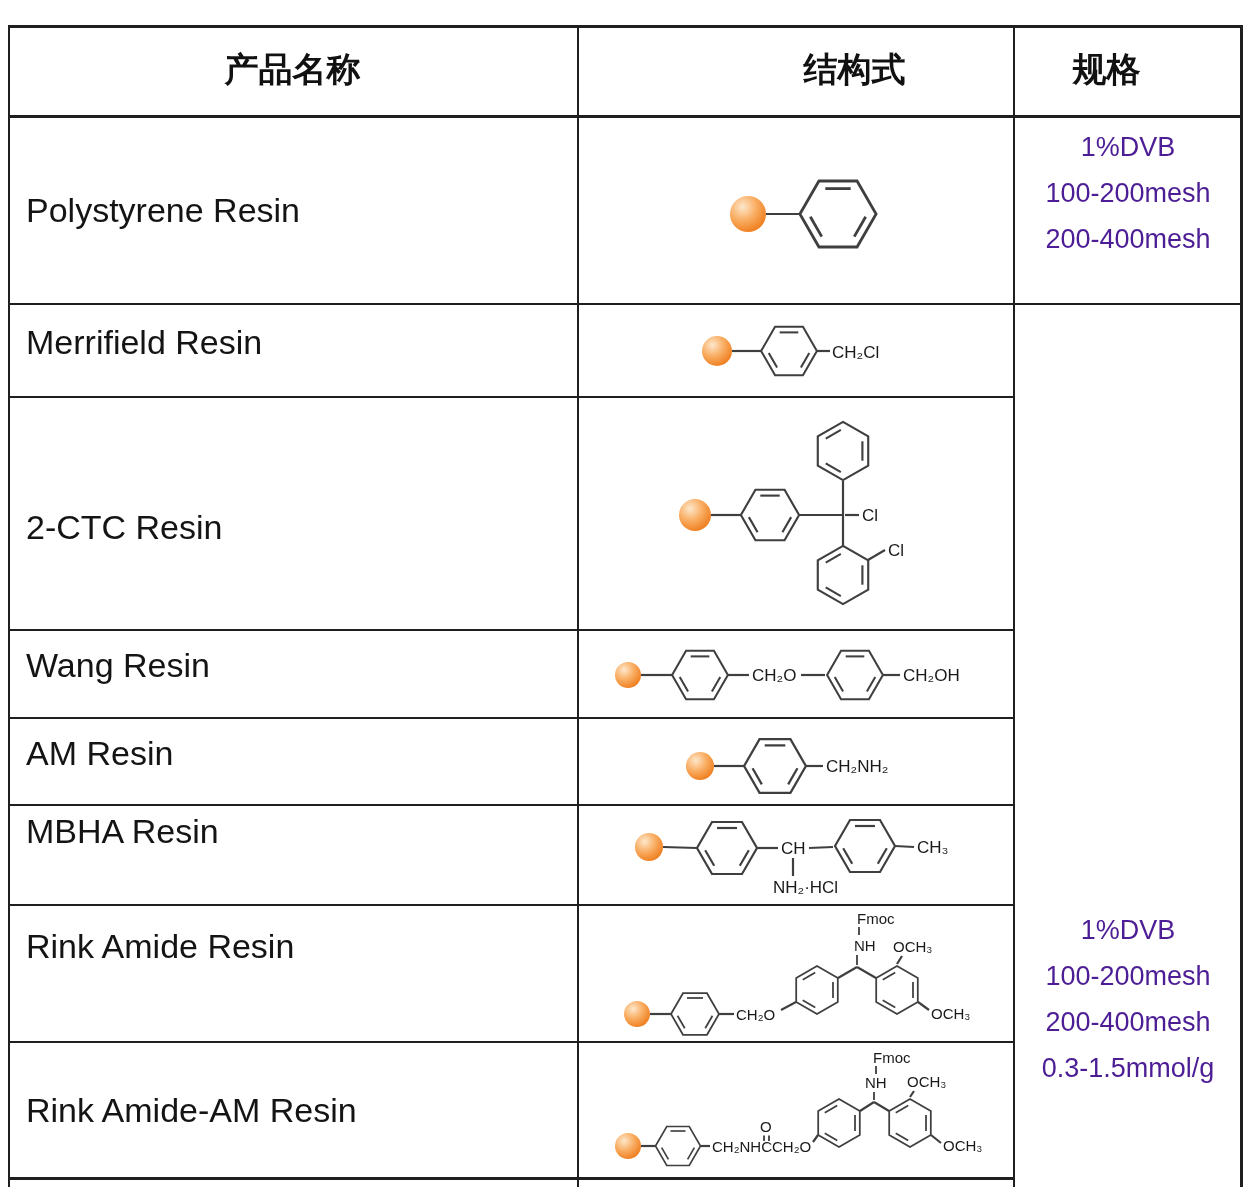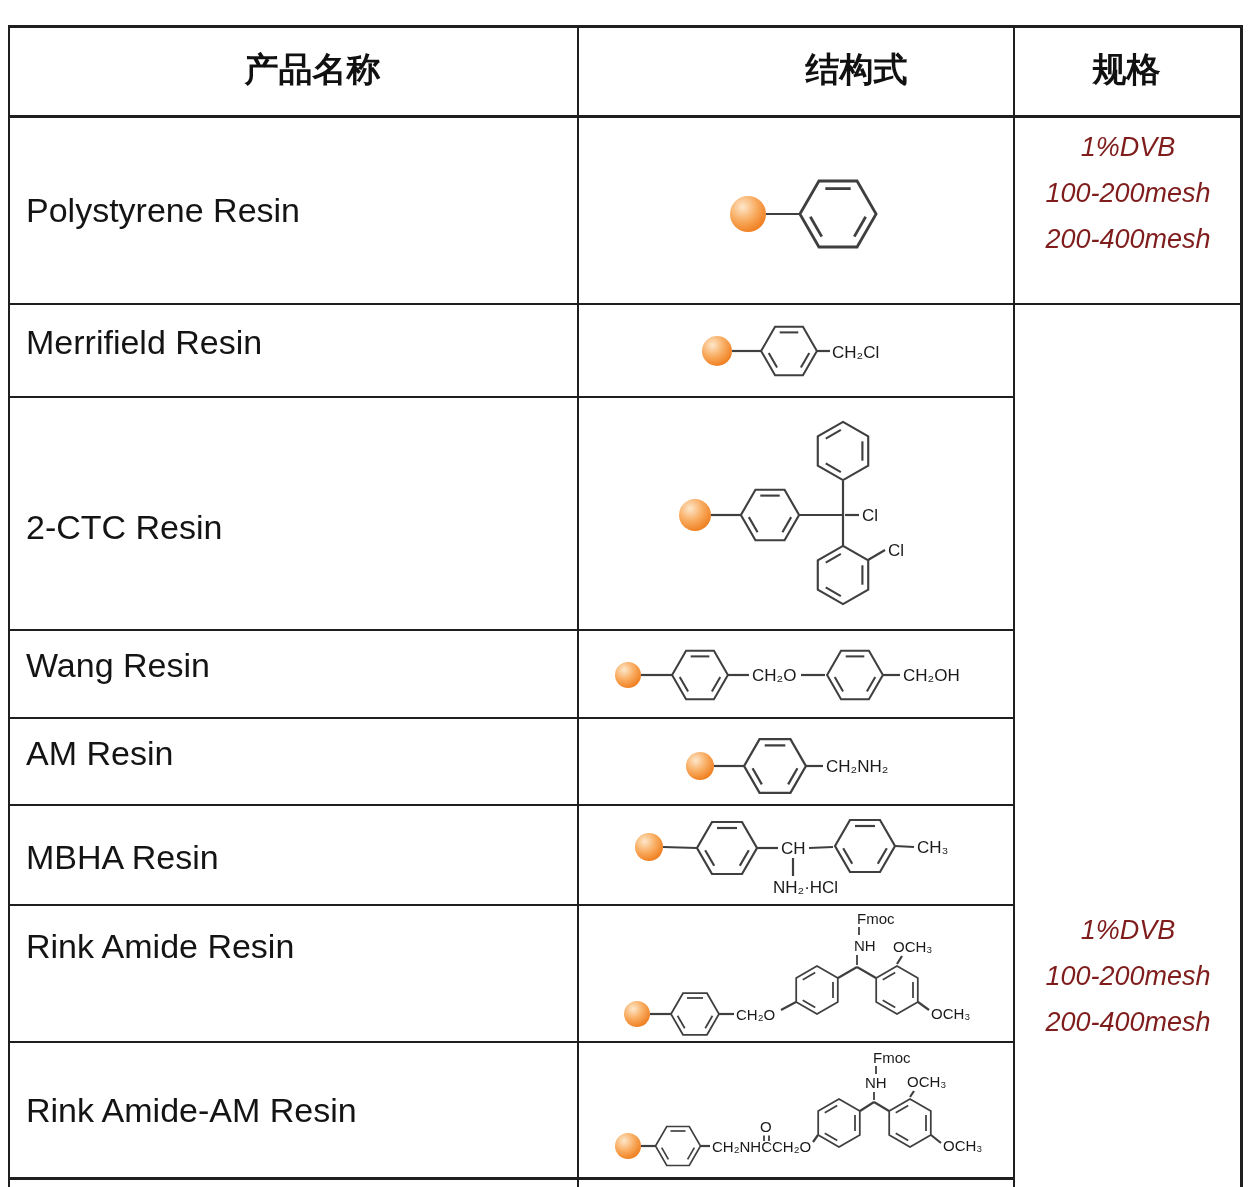--- a/index.html
+++ b/index.html
@@ -5,31 +5,31 @@
   html,body { margin:0; padding:0; }
   body {
     width:1250px; height:1187px; position:relative; overflow:hidden;
     background:#ffffff; color:#1a1a1a;
     font-family:"Liberation Sans","DejaVu Sans",sans-serif;
   }
   .hline, .vline { position:absolute; background:#1f1f1f; }
   .hdr-cell {
     position:absolute; top:28px; height:84px;
     display:flex; align-items:center; justify-content:center;
-    font-size:34px; font-weight:bold; color:#111;margin-left:20px;
+    font-size:34px; font-weight:bold; color:#111;
   }
   .name-cell {
     position:absolute; left:10px; width:560px;
     display:flex; align-items:center; padding-left:16px;
     font-size:34px; color:#141414; white-space:nowrap;text-align:center;
   }
   .struct-svg { position:absolute; left:577px; width:436px; }
   .spec-block {
     position:absolute; left:1015px; width:226px;
-    text-align:center; font-size:27px; line-height:46px; color:#7f1d1d;font-style:italic;
+    text-align:center; font-size:27px; line-height:46px; color:#4c1d95;
   }
   svg text { font-family:"Liberation Sans","DejaVu Sans",sans-serif; fill:#1a1a1a; }
   .bond { stroke:#3f3f3f; stroke-width:2.2; fill:none; }
   .thin { stroke:#3f3f3f; stroke-width:1.8; fill:none; }
 </style>
 </head>
 <body>
 
 <div>
 
@@ -59,41 +59,42 @@
   <div class="hline" style="left:8px;top:804px;width:1007px;height:2px"></div>
   <div class="hline" style="left:8px;top:904px;width:1007px;height:2px"></div>
   <div class="hline" style="left:8px;top:1041px;width:1007px;height:2px"></div>
   <div class="hline" style="left:8px;top:1177px;width:1007px;height:3px"></div>
   <div class="vline" style="left:8px;top:25px;width:2px;height:1162px"></div>
   <div class="vline" style="left:577px;top:25px;width:2px;height:1162px"></div>
   <div class="vline" style="left:1013px;top:25px;width:2px;height:1162px"></div>
   <div class="vline" style="left:1240px;top:25px;width:3px;height:1162px"></div>
 
   <div class="hdr-cell" style="left:8px;width:569px">产品名称</div>
-  <div class="hdr-cell" style="left:577px;width:519px">结构式</div>
+  <div class="hdr-cell" style="left:595px;width:519px">结构式</div>
   <div class="hdr-cell" style="left:1013px;width:187px">规格</div>
 
   <div class="name-cell" style="top:117px;height:186px">Polystyrene Resin</div>
   <div class="name-cell" style="top:295px;height:94px">Merrifield Resin</div>
   <div class="name-cell" style="top:398px;height:258px">2-CTC Resin</div>
   <div class="name-cell" style="top:631px;height:68px">Wang Resin</div>
   <div class="name-cell" style="top:719px;height:69px">AM Resin</div>
-  <div class="name-cell" style="top:808px;height:98px">MBHA Resin</div>
+  <div class="name-cell" style="top:782px;height:98px">MBHA Resin</div>
   <div class="name-cell" style="top:898px;height:96px">Rink Amide Resin</div>
   <div class="name-cell" style="top:1043px;height:134px">Rink Amide-AM Resin</div>
 
   <div class="spec-block" style="top:124px">
     <div>1%DVB</div>
     <div>100-200mesh</div>
     <div>200-400mesh</div>
   </div>
   <div class="spec-block" style="top:907px">
     <div>1%DVB</div>
     <div>100-200mesh</div>
     <div>200-400mesh</div>
+    <div>0.3-1.5mmol/g</div>
   </div>
 
   <svg class="struct-svg" style="top:117px" width="436" height="186" viewBox="0 0 436 186">
     <circle cx="171" cy="97" r="18" fill="url(#beadGrad)"></circle>
     <line class="bond" x1="189" y1="97" x2="223" y2="97"></line>
     <use href="#benzH" transform="translate(261,97) scale(1.27)"></use>
   </svg>
 
   <svg class="struct-svg" style="top:305px" width="436" height="91" viewBox="0 0 436 91">
     <circle cx="140" cy="46" r="15" fill="url(#beadGrad)"></circle>

